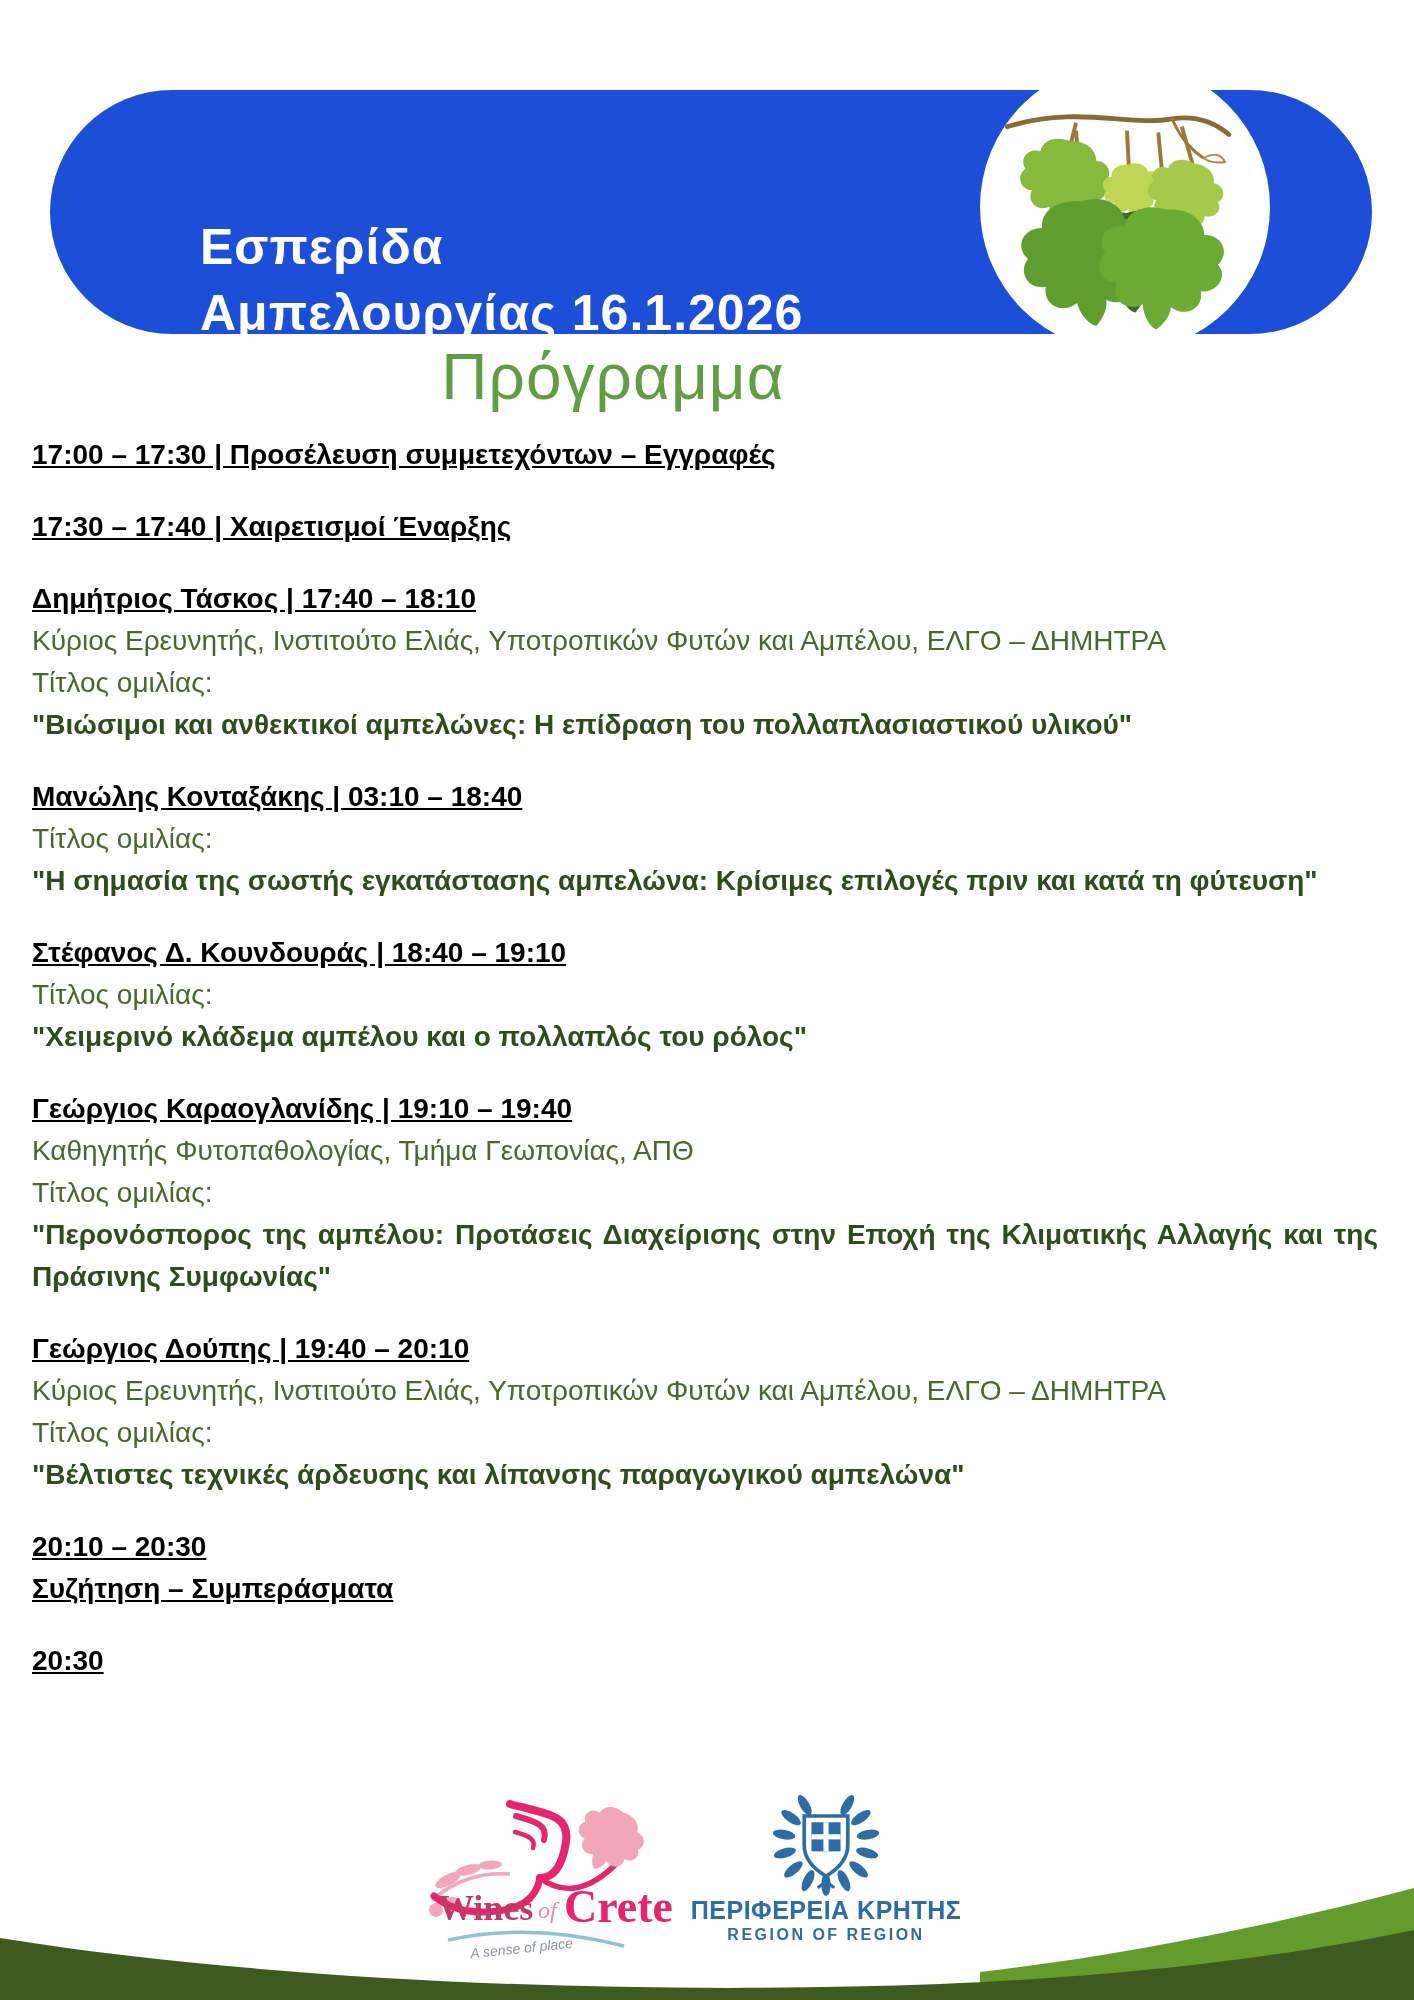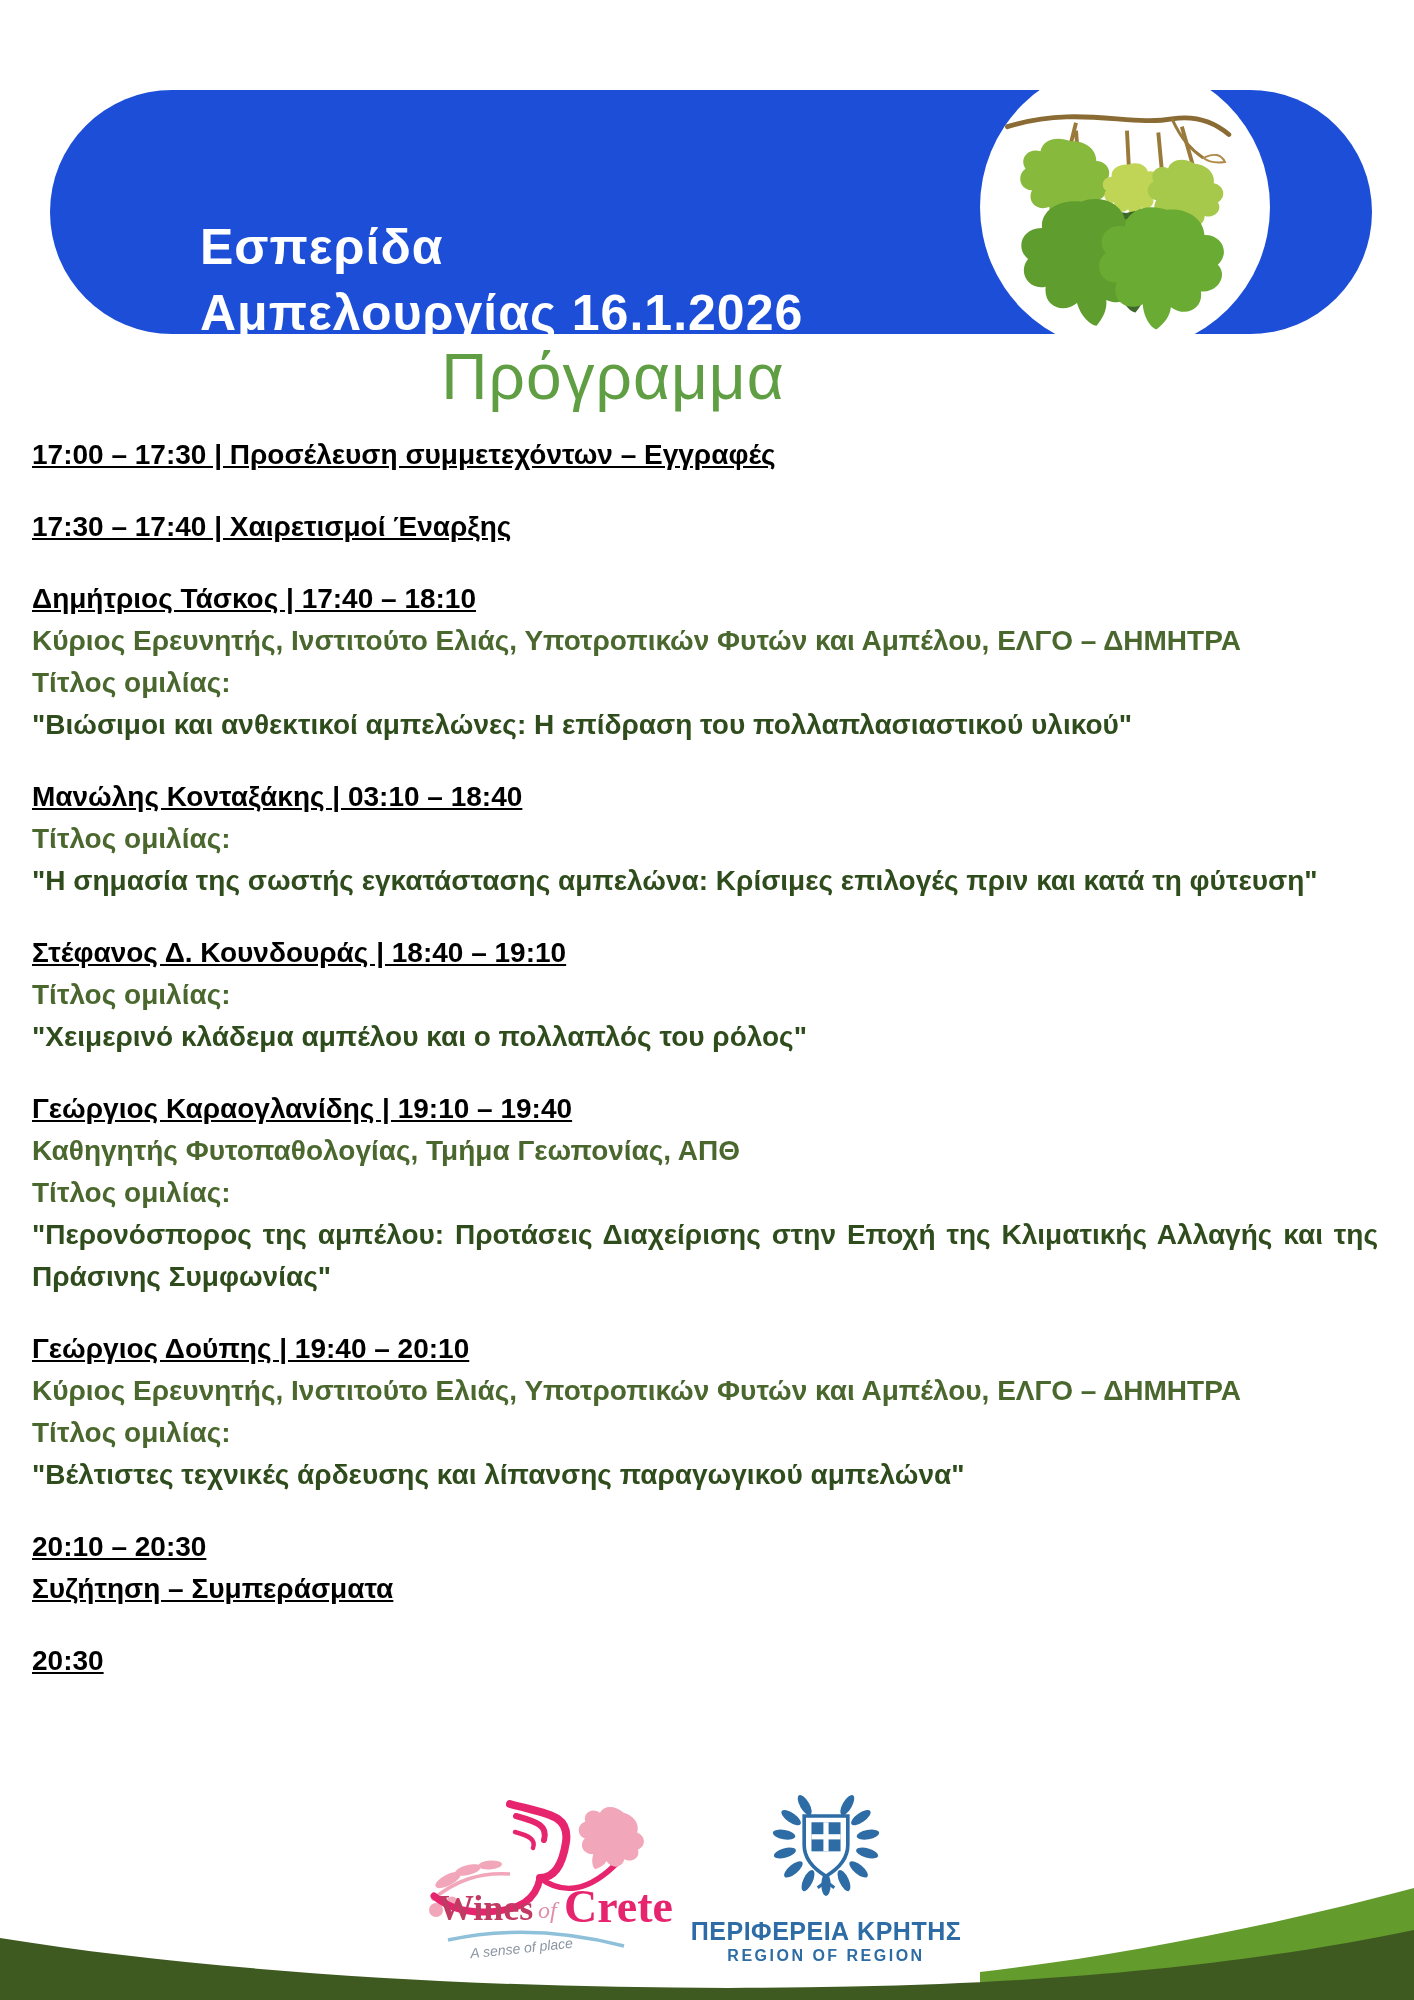--- a/index.html
+++ b/index.html
@@ -26,28 +26,28 @@
     position:absolute;left:393px;top:340px;width:440px;text-align:center;
     font-size:64px;font-weight:400;color:#5f9e42;letter-spacing:1px;
   }
   
   .schedule{
     position:absolute;left:32px;top:434px;width:1346px;
     font-size:28px;line-height:42px;color:#2f4c1c;
   }
   .schedule .block{margin:0 0 30px 0;}
   .b{font-weight:bold;color:#000000;text-decoration:underline;}
-  .r{font-weight:bold;color:#4a672e;}
+  .r{font-weight:normal;color:#4a672e;}
   .talk-title{font-weight:bold;color:#2f4c1c;text-align:justify;}
   
   .woc-logo{position:absolute;left:412px;top:1788px;width:280px;height:185px;}
   .woc-logo svg{display:block;width:280px;height:185px;}
   .region-logo{position:absolute;left:686px;top:1788px;width:280px;text-align:center;color:#2d6ca5;}
   .region-logo svg{display:block;margin:0 auto;width:110px;height:108px;}
-  .region-name{font-weight:bold;font-size:25px;letter-spacing:0.5px;line-height:28px;margin-top:21px;}
+  .region-name{font-weight:bold;font-size:25px;letter-spacing:0.5px;line-height:28px;}
   .region-name-en{font-weight:bold;font-size:16px;letter-spacing:2.5px;line-height:22px;}
   
   .waves{position:absolute;left:0;bottom:0;width:1414px;height:120px;}
   .waves svg{display:block;width:1414px;height:120px;}
 </style>
 </head>
 <body>
 
 <div class="page">
 

